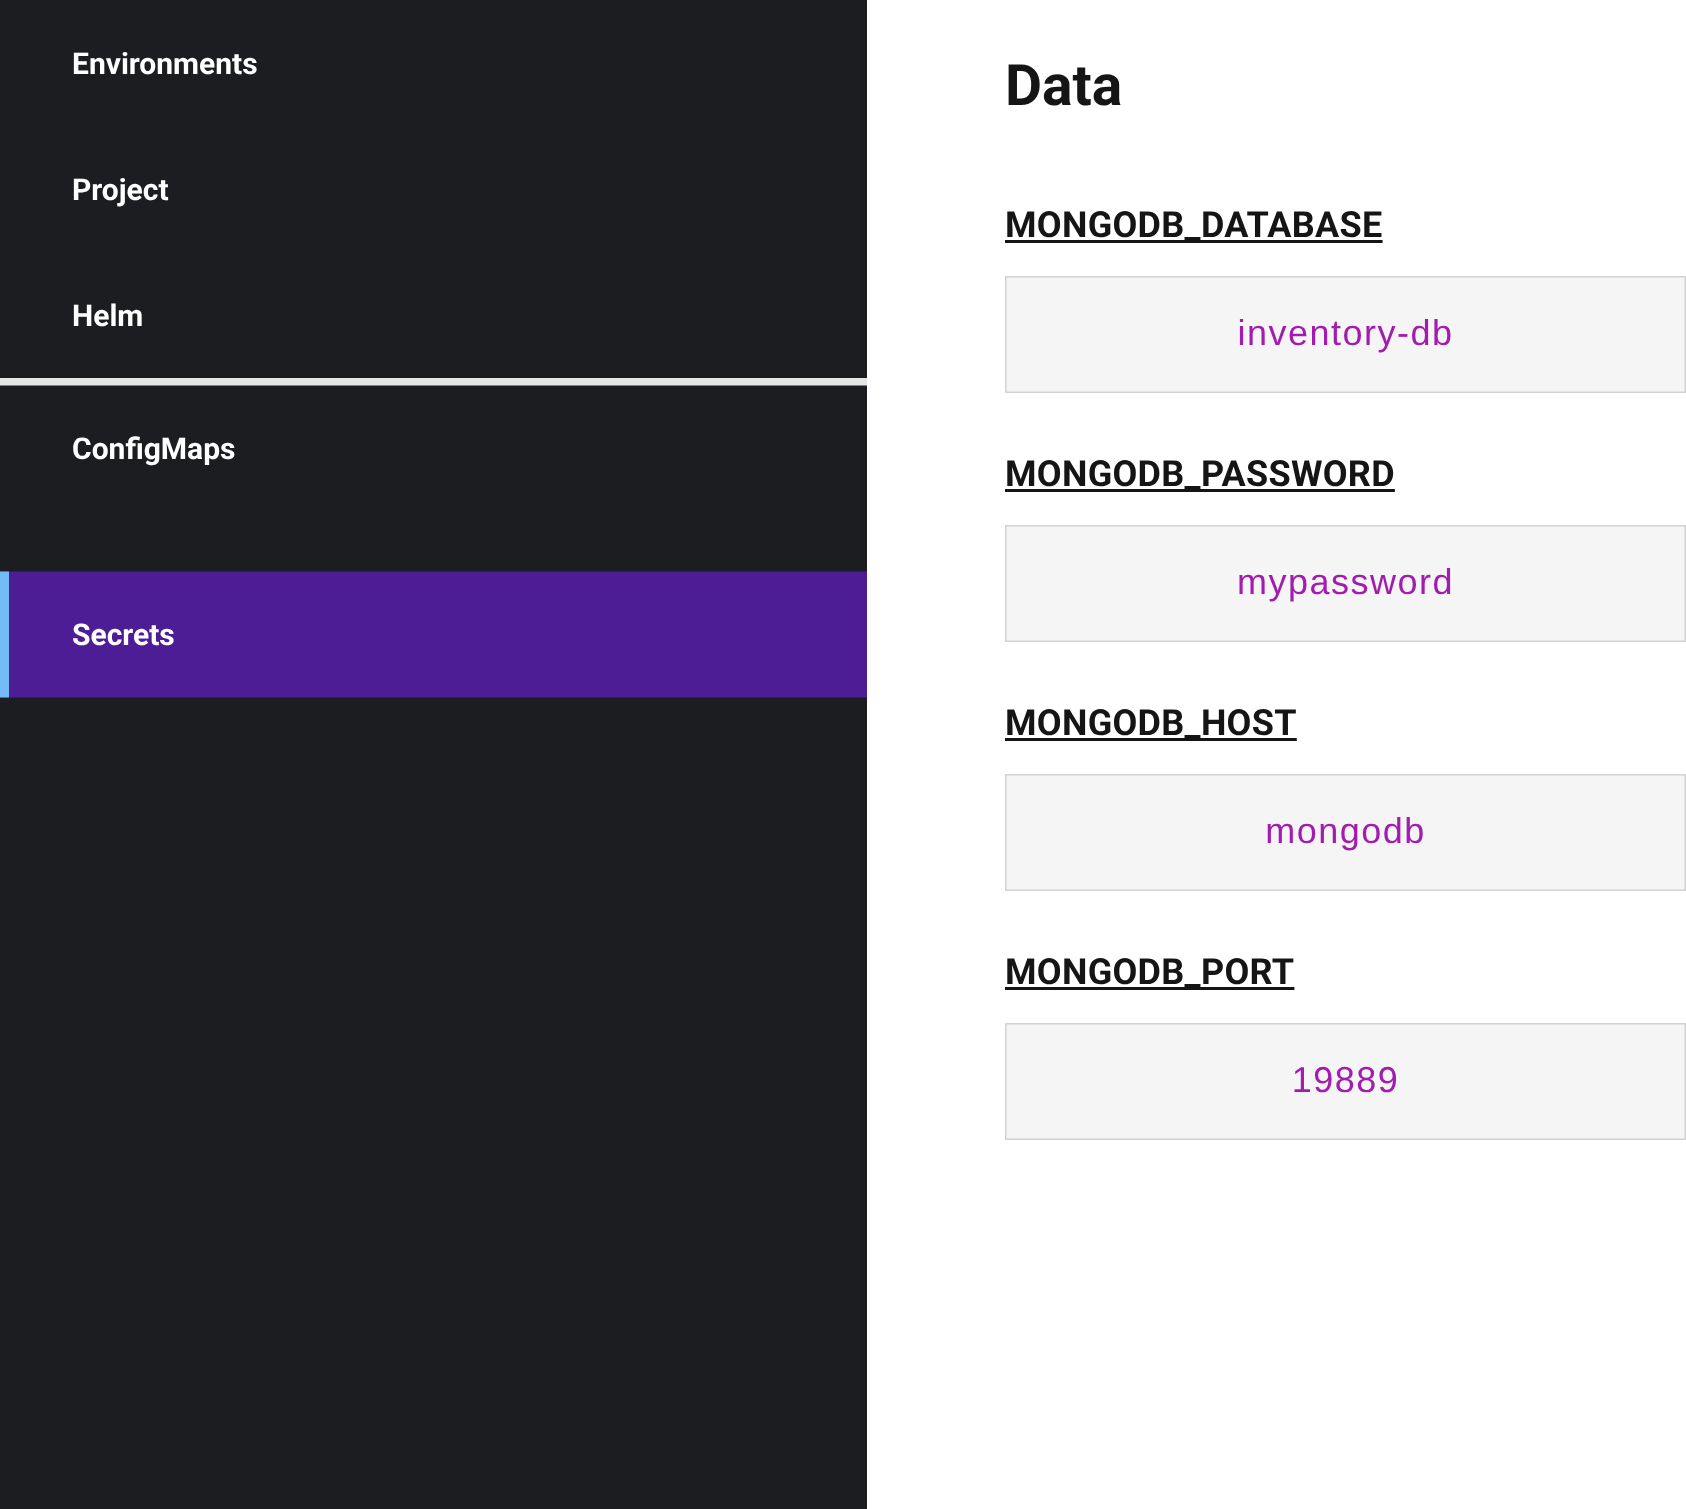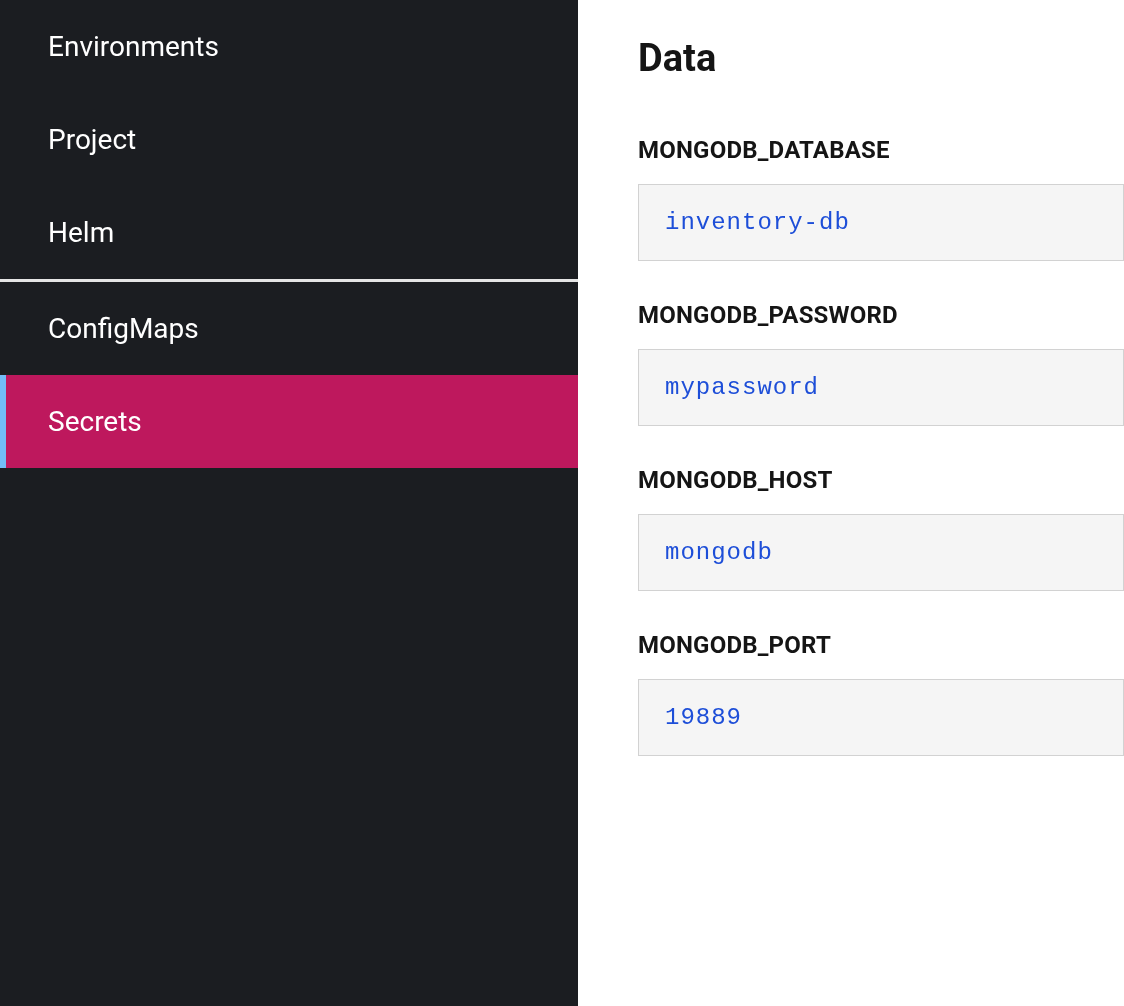--- a/index.html
+++ b/index.html
@@ -18,70 +18,74 @@
     .sidebar {
       width: 578px;
       background: #1b1d21;
       display: flex;
       flex-direction: column;
       flex-shrink: 0;
     }
     .sidebar-item {
       padding: 30px 48px;
       color: #ffffff;
-      font-size: 28px;
-      font-weight: 400;
+      font-size: 20px;
+      font-weight: 700;
       cursor: pointer;
       position: relative;
     }
     .sidebar-divider {
-      border-top: 3px solid #e5e5e5;
+      border-top: 5px solid #e5e5e5;
     }
     .sidebar-item.active {
-      background: #be185d;
+      background: #4c1d95;
+      margin-top: 40px;
     }
     .sidebar-item.active::before {
       content: "";
       position: absolute;
       left: 0;
       top: 0;
       bottom: 0;
       width: 6px;
       background: #73bcf7;
     }
     .main {
       flex: 1;
       padding: 36px 0 0 60px;
       background: #ffffff;
       overflow: hidden;
+      margin-left: 32px;
     }
     .main-heading {
       font-size: 38px;
       font-weight: 700;
       color: #151515;
       margin-bottom: 56px;
     }
     .data-field {
       margin-bottom: 40px;
     }
     .data-label {
       font-size: 24px;
       font-weight: 700;
       color: #151515;
       margin-bottom: 20px;
       letter-spacing: 0.2px;
+      text-decoration: underline;
     }
     .data-value-box {
       background: #f5f5f5;
       border: 1px solid #d2d2d2;
       padding: 24px 26px;
-      font-family: Liberation Mono, monospace;
+      font-family: Liberation Sans, sans-serif;
       font-size: 24px;
-      color: #1d4ed8;
+      color: #a21caf;
       letter-spacing: 1px;
+      text-align: center;
     }
   </style>
 </head>
 <body>
 
 <nav class="sidebar">
   <div class="sidebar-item">
     <span>Environments</span>
   </div>
   <div class="sidebar-item">

